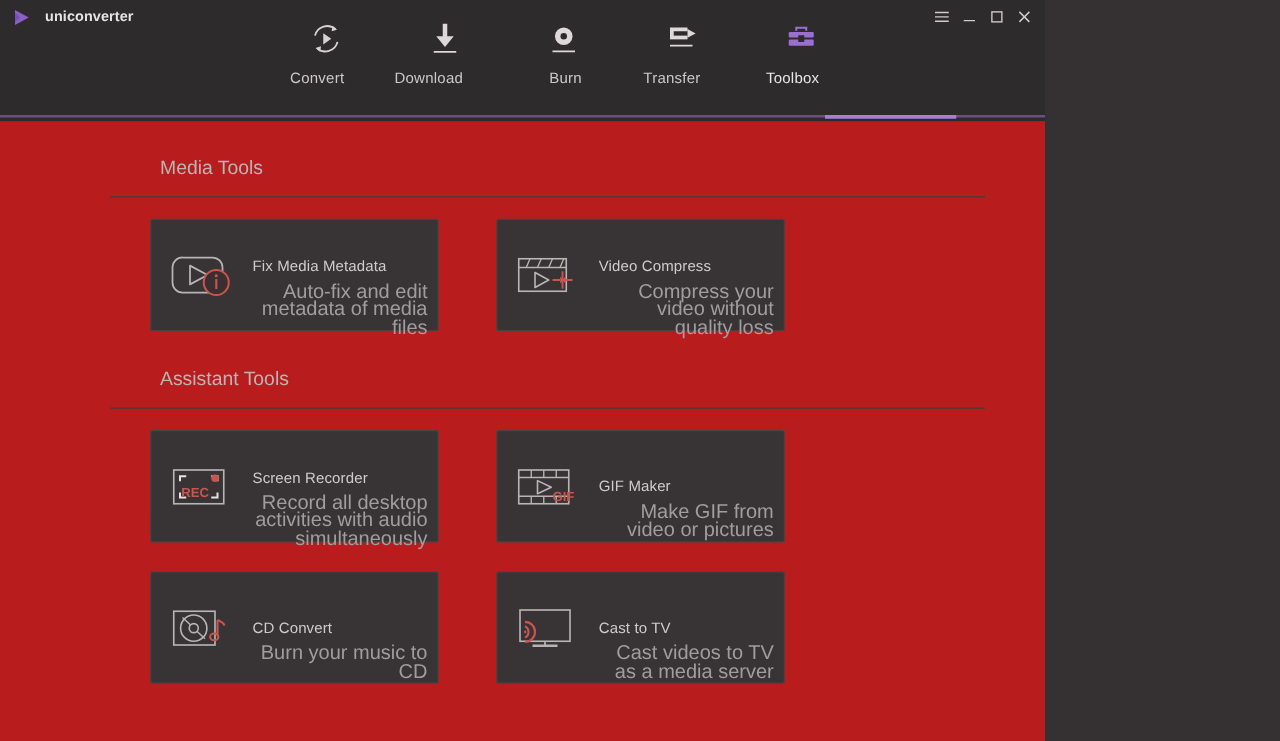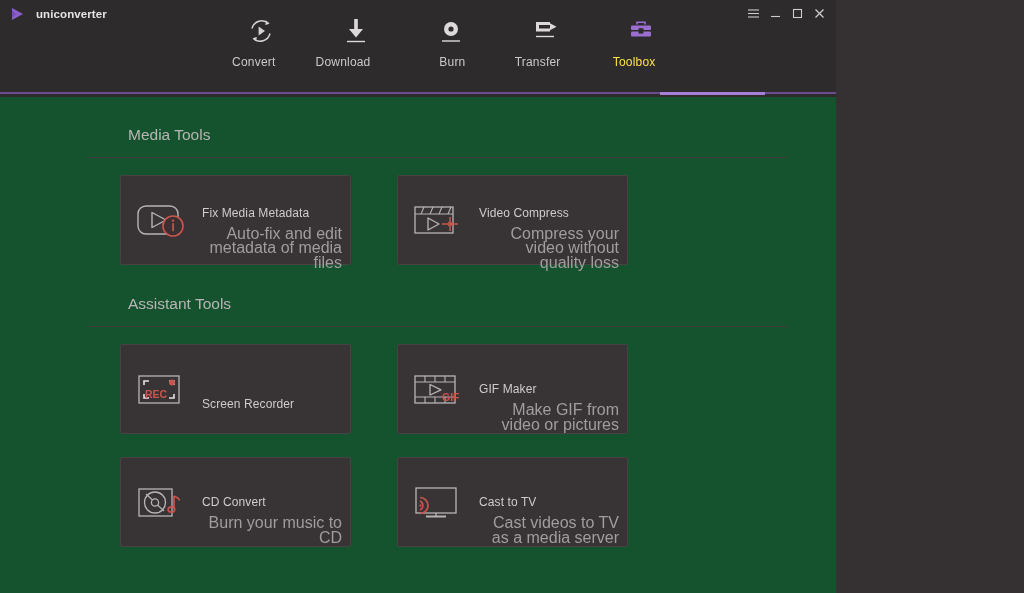--- a/index.html
+++ b/index.html
@@ -52,37 +52,37 @@
   .nav-item {
     width: 95px;
     display: flex; flex-direction: column; align-items: flex-end;
     gap: 9px;
     cursor: pointer;
   }
   .nav-icon { height: 30px; display: flex; align-items: center; justify-content: center; }
   .nav-label {
     font-size: 12px; color: #cbc8c9; letter-spacing: .2px;
   }
-  .nav-item.active .nav-label { color: #fde047; margin-left: 12px; }
+  .nav-item.active .nav-label { color: #e5e5e5; margin-left: 12px; }
 
   .header-rule {
     position: absolute; left: 0; bottom: 3px;
     width: 100%; height: 2px; background: #6b4c8f;
   }
   .header-rule-active {
     position: absolute; bottom: 2px;
     width: 105px; height: 3px; background: #a67fd8;
     left: 660px;
   }
 
   
   .content {
     flex: 1 1 auto; position: relative;
     padding: 0 40px;
-    background: #14532d;
+    background: #b91c1c;
   }
   .section-title {
     font-size: 15.5px; color: #b9b5b6; font-weight: normal;
     padding-left: 88px;
   }
   .sec-media .section-title { padding-top: 29px; }
   .sec-assist .section-title { padding-top: 30px; }
   .section-rule {
     margin: 13px 8px 0 48px;
     height: 1px; background: #413d3e;
@@ -298,20 +298,21 @@
                 <path d="M39 19 V15 h-5"></path>
                 <path d="M9 28 V32 h5"></path>
                 <path d="M39 28 V32 h-5"></path>
               </g>
               <circle cx="37" cy="16.5" r="3" fill="#c8554e"></circle>
               <text x="10" y="31.5" font-family="Liberation Sans, sans-serif" font-size="10.5" font-weight="bold" fill="#c8554e">REC</text>
             </svg>
           </div>
           <div class="card-text">
             <div class="card-title">Screen Recorder</div>
+            <div class="card-desc">Record all desktop activities with audio simultaneously</div>
           </div>
         </div>
 
         <div class="card">
           <div class="card-icon">
             <svg width="58" height="46" viewBox="0 0 58 46">
               <rect x="3" y="10" width="40" height="27" fill="none" stroke="#b8b4b5" stroke-width="1.3"></rect>
               <line x1="3" y1="16" x2="43" y2="16" stroke="#b8b4b5" stroke-width="1.1"></line>
               <line x1="3" y1="31" x2="43" y2="31" stroke="#b8b4b5" stroke-width="1.1"></line>
               <g stroke="#b8b4b5" stroke-width="1.1">

